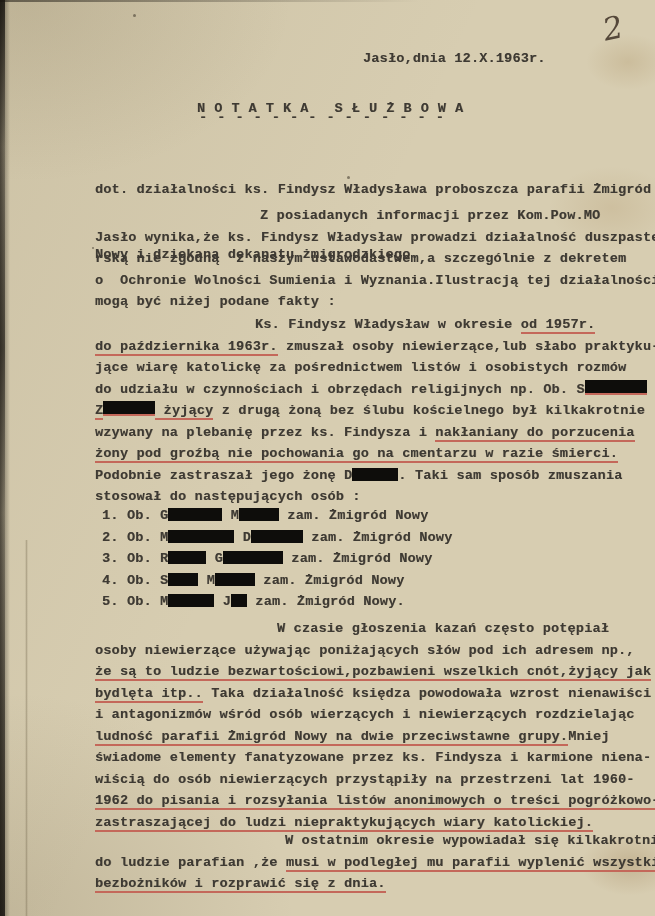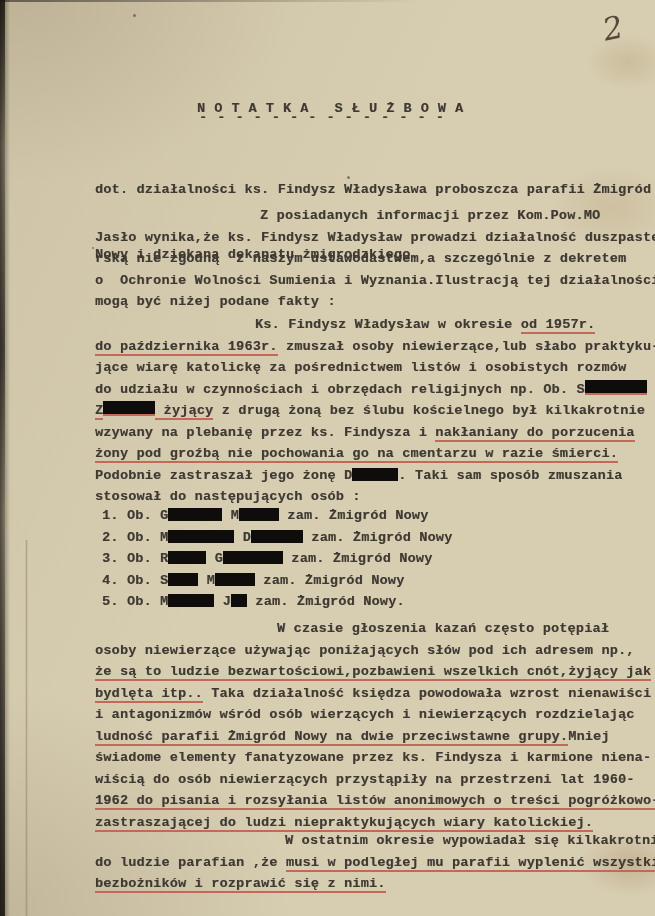--- a/index.html
+++ b/index.html
@@ -75,31 +75,32 @@
   <div class="abs edge-left"></div>
   <div class="abs edge-left2"></div>
   <div class="abs edge-top"></div>
   <div class="abs crease-vert"></div>
   <div class="abs speck" style="left:133px; top:14px;"></div>
   <div class="abs speck" style="left:347px; top:176px;"></div>
   <div class="abs speck" style="left:92px; top:247px; width:2px; height:2px;"></div>
 
   <div class="abs page-number" style="left:603px; top:10px;">2</div>
 
+  <div class="abs typewriter" style="left:363px; top:48px;">Jasło,dnia 12.X.1963r.</div>
 
   <div class="abs typewriter title-block" style="left:197px; top:98px;">N O T A T K A   S Ł U Ż B O W A</div>
 
   <div class="abs typewriter title-dashes" style="left:199px; top:114px;">- - - - - - - - - - - - - -</div>
 
   <div class="abs typewriter" style="left:95px; top:136px; width:600px;">
     <div class="line">dot. działalności ks. Findysz Władysława proboszcza parafii Żmigród</div>
     <div class="line">Nowy i dziekana dekanatu żmigrodzkiego.</div>
   </div>
 
   <div id="doc-body">
       <div class="para typewriter" style="top: 205px;"><div class="line" style="padding-left: 165px;"><span>Z posiadanych informacji przez Kom.Pow.MO</span></div><div class="line"><span>Jasło wynika,że ks. Findysz Władysław prowadzi działalność duszpaste</span></div><div class="line"><span>rską nie zgodną  z naszym ustawodastwem,a szczególnie z dekretem</span></div><div class="line"><span>o  Ochronie Wolności Sumienia i Wyznania.Ilustracją tej działalności</span></div><div class="line"><span>mogą być niżej podane fakty :</span></div></div>
       <div class="para typewriter" style="top: 314px;"><div class="line" style="padding-left: 160px;"><span>Ks. Findysz Władysław w okresie </span><span class="ru">od 1957r.</span></div><div class="line"><span class="ru">do października 1963r.</span><span> zmuszał osoby niewierzące,lub słabo praktyku-</span></div><div class="line"><span>jące wiarę katolickę za pośrednictwem listów i osobistych rozmów</span></div><div class="line"><span>do udziału w czynnościach i obrzędach religijnych np. Ob. S</span><span class="redact ru" style="width: 62px;"></span></div><div class="line"><span class="ru">Z</span><span class="redact ru" style="width: 52px;"></span><span class="ru"> żyjący</span><span> z drugą żoną bez ślubu kościelnego był kilkakrotnie</span></div><div class="line"><span>wzywany na plebanię przez ks. Findysza i </span><span class="ru">nakłaniany do porzucenia</span></div><div class="line"><span class="ru">żony pod groźbą nie pochowania go na cmentarzu w razie śmierci.</span></div><div class="line"><span>Podobnie zastraszał jego żonę D</span><span class="redact" style="width: 46px;"></span><span>. Taki sam sposób zmuszania</span></div><div class="line"><span>stosował do następujących osób :</span></div></div>
       <div class="para typewriter" style="top: 505px; left: 102px;"><div class="line"><span>1. Ob. G</span><span class="redact" style="width: 54px;"></span><span> M</span><span class="redact" style="width: 40px;"></span><span> zam. Żmigród Nowy</span></div><div class="line"><span>2. Ob. M</span><span class="redact" style="width: 66px;"></span><span> D</span><span class="redact" style="width: 52px;"></span><span> zam. Żmigród Nowy</span></div><div class="line"><span>3. Ob. R</span><span class="redact" style="width: 38px;"></span><span> G</span><span class="redact" style="width: 60px;"></span><span> zam. Żmigród Nowy</span></div><div class="line"><span>4. Ob. S</span><span class="redact" style="width: 30px;"></span><span> M</span><span class="redact" style="width: 40px;"></span><span> zam. Żmigród Nowy</span></div><div class="line"><span>5. Ob. M</span><span class="redact" style="width: 46px;"></span><span> J</span><span class="redact" style="width: 16px;"></span><span> zam. Żmigród Nowy.</span></div></div>
       <div class="para typewriter" style="top: 618px;"><div class="line" style="padding-left: 182px;"><span>W czasie głoszenia kazań często potępiał</span></div><div class="line"><span>osoby niewierzące używając poniżających słów pod ich adresem np.,</span></div><div class="line"><span class="ru">że są to ludzie bezwartościowi,pozbawieni wszelkich cnót,żyjący jak</span></div><div class="line"><span class="ru">bydlęta itp..</span><span> Taka działalność księdza powodowała wzrost nienawiści</span></div><div class="line"><span>i antagonizmów wśród osób wierzących i niewierzących rozdzielając</span></div><div class="line"><span class="ru">ludność parafii Żmigród Nowy na dwie przeciwstawne grupy.</span><span>Mniej</span></div><div class="line"><span>świadome elementy fanatyzowane przez ks. Findysza i karmione niena-</span></div><div class="line"><span>wiścią do osób niewierzących przystąpiły na przestrzeni lat 1960-</span></div><div class="line"><span class="ru">1962 do pisania i rozsyłania listów anonimowych o treści pogróżkowo-</span></div><div class="line"><span class="ru">zastraszającej do ludzi niepraktykujących wiary katolickiej.</span></div></div>
-      <div class="para typewriter" style="top: 830px;"><div class="line" style="padding-left: 190px;"><span>W ostatnim okresie wypowiadał się kilkakrotni</span></div><div class="line"><span>do ludzie parafian ,że </span><span class="ru">musi w podległej mu parafii wyplenić wszystki</span></div><div class="line"><span class="ru">bezbożników i rozprawić się z nimi.</span></div></div>
+      <div class="para typewriter" style="top: 830px;"><div class="line" style="padding-left: 190px;"><span>W ostatnim okresie wypowiadał się kilkakrotni</span></div><div class="line"><span>do ludzie parafian ,że </span><span class="ru">musi w podległej mu parafii wyplenić wszystki</span></div><div class="line"><span class="ru">bezbożników i rozprawić się z dnia.</span></div></div>
     </div>
 
 </div>
 
 </body></html>

